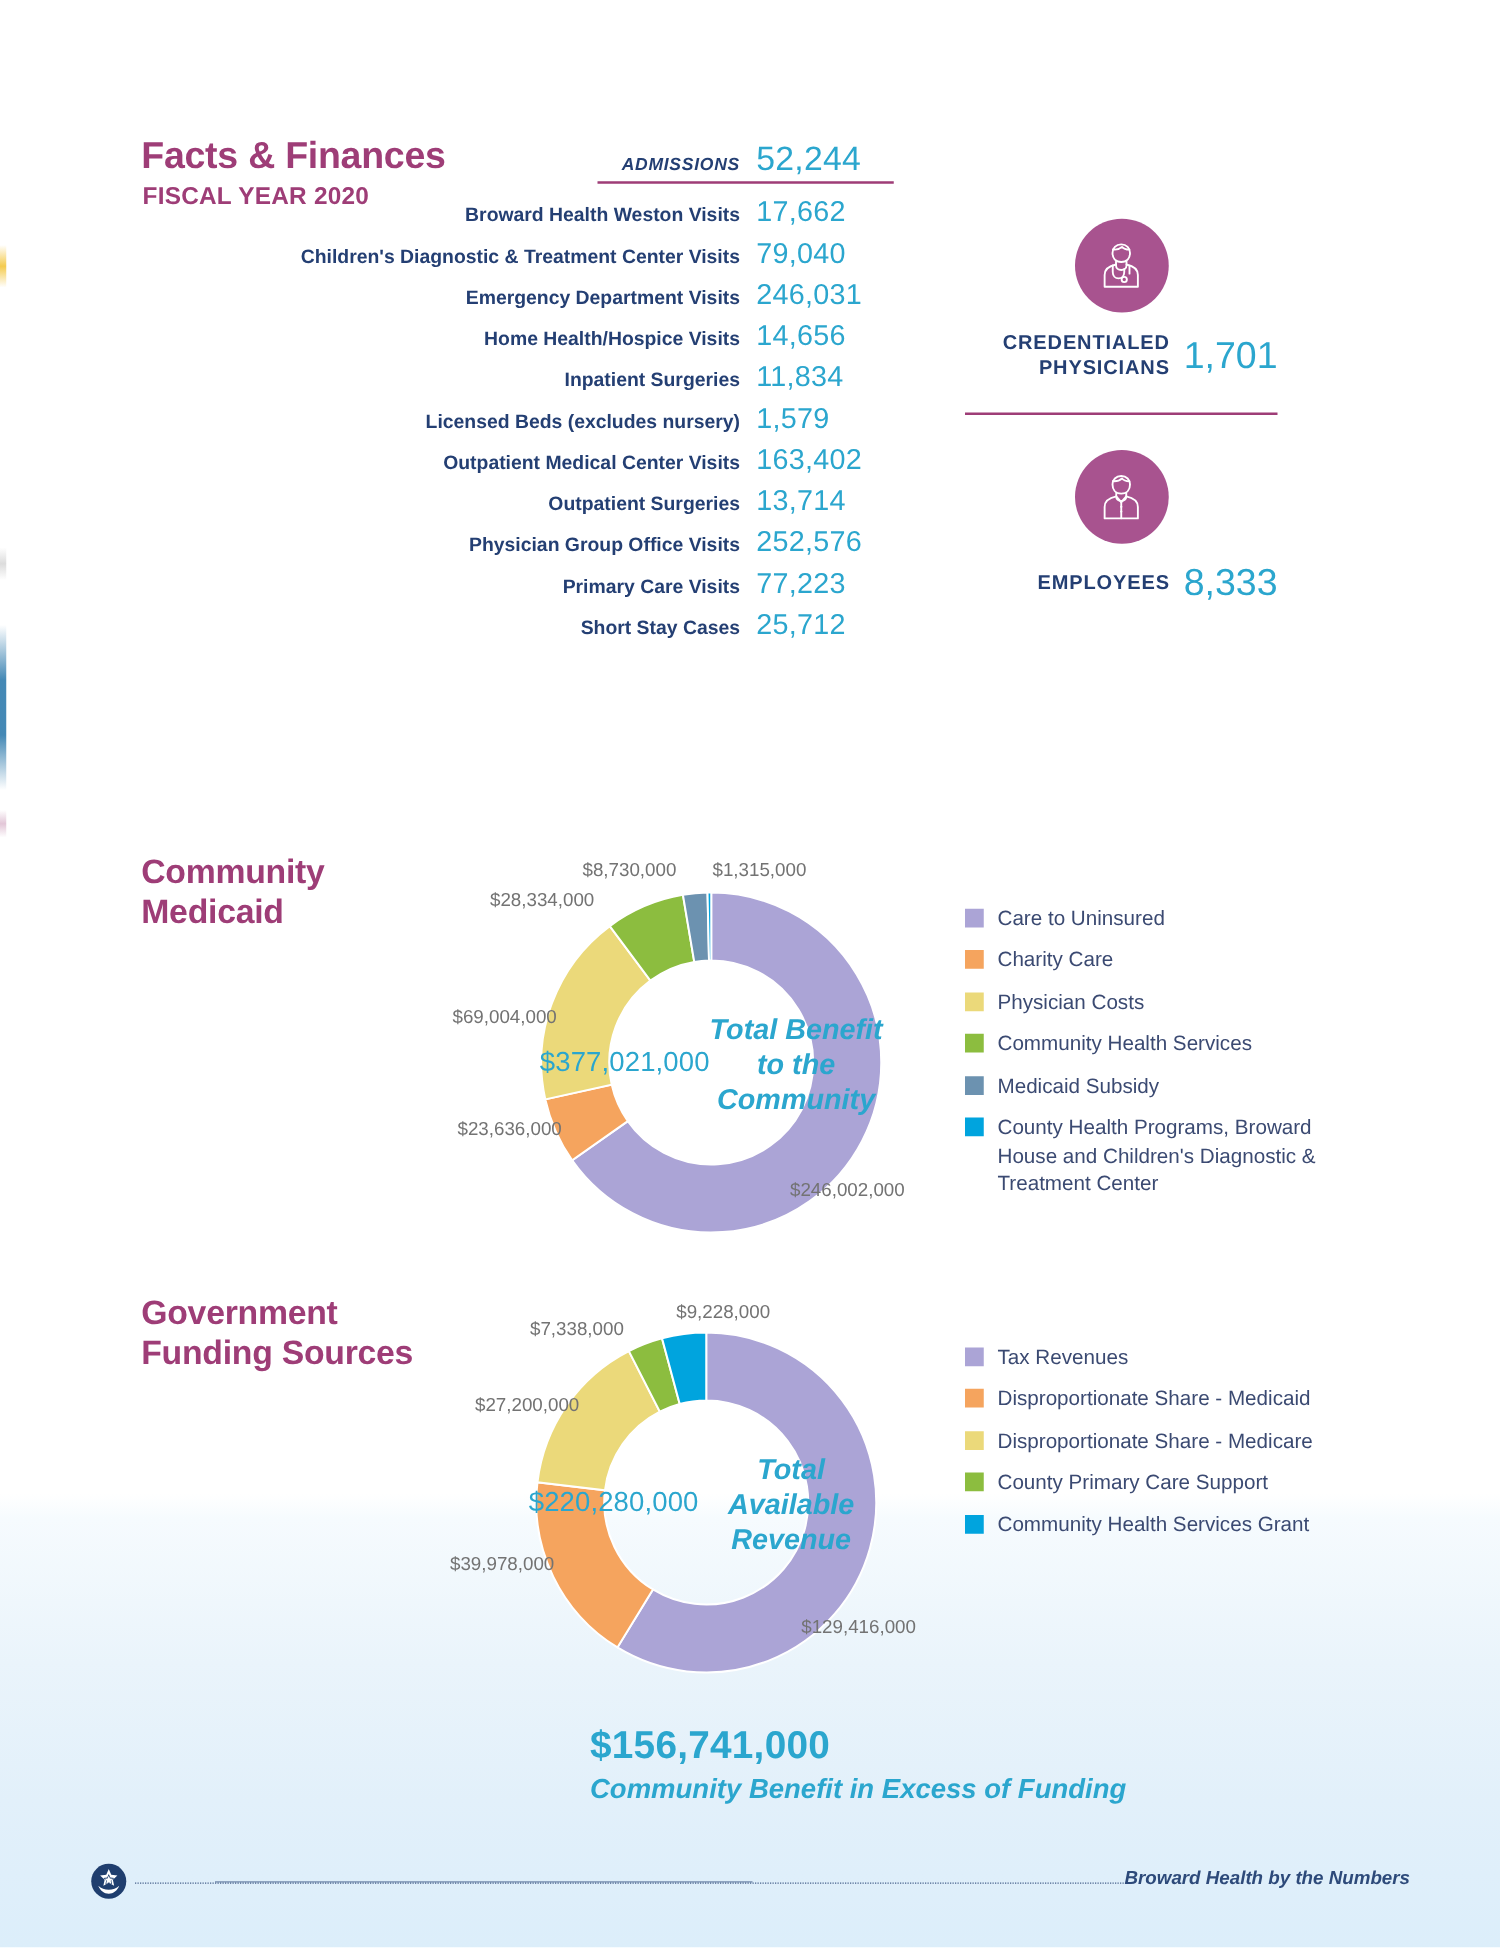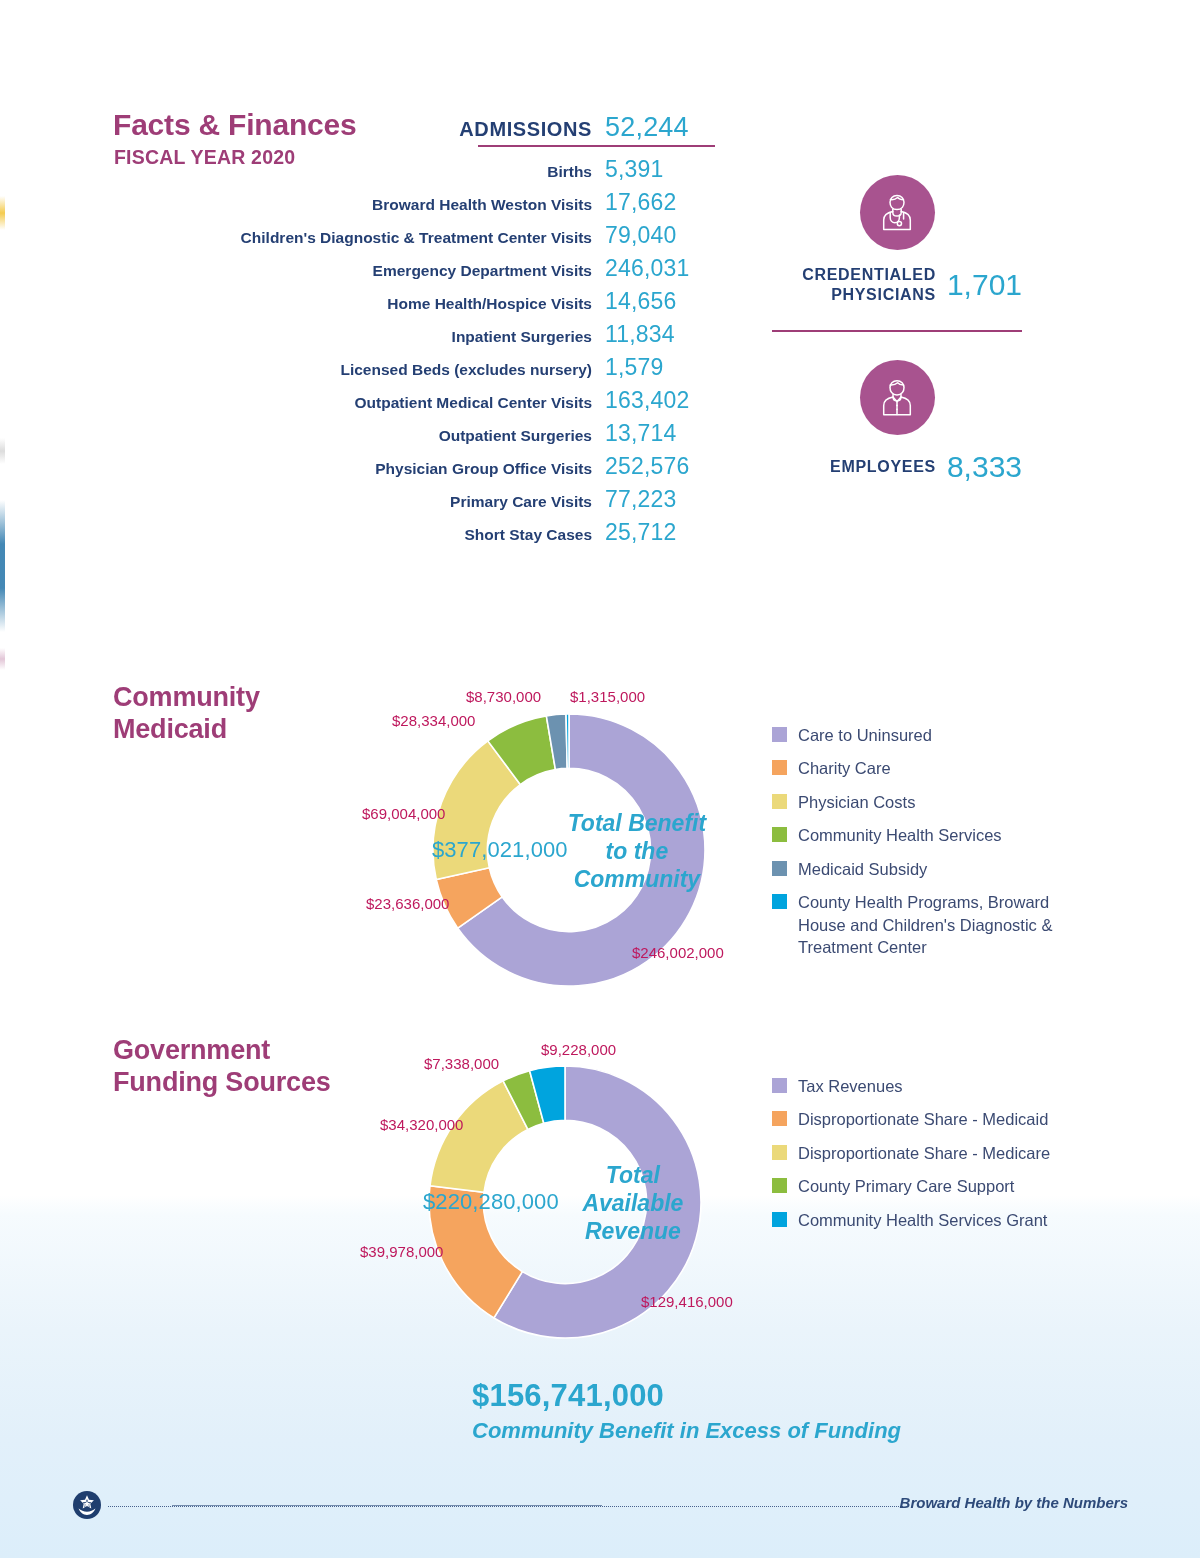--- a/index.html
+++ b/index.html
@@ -62,21 +62,21 @@
     padding-right: 13px;
     white-space: nowrap;
   }
   .stat-row .val {
     font-size: 23px; font-weight: 400; color: #2BA6CE;
     letter-spacing: 0.2px; white-space: nowrap;
   }
   
   .stat-row.admissions { height: 44px; }
   .stat-row.admissions .lbl {
-    font-size: 20px; letter-spacing: 0.6px; color:#243F73;
+    font-size: 14px; letter-spacing: 0.6px; color:#243F73;font-style:italic;
   }
   .stat-row.admissions .val { font-size: 27px; }
   .admissions-rule {
     position: absolute; left: 478px; top: 145px;
     width: 237px; height: 2px; background: #9E3D77;
   }
 
   
   .badge-block { position: absolute; }
   .badge-circle {
@@ -119,21 +119,21 @@
   .donut-center .total {
     font-size: 22px; color: #2BA6CE; letter-spacing: 0.1px; white-space: nowrap;
   }
   .donut-center .caption {
     font-size: 23px; font-style: italic; font-weight: 700;
     color: #2BA6CE; text-align: center; line-height: 1.22; margin-top: 2px;
   }
 
   .slice-label {
     position: absolute;
-    font-size: 15px; color: #be185d; white-space: nowrap;
+    font-size: 15px; color: #737373; white-space: nowrap;
   }
 
   
   .legend { position: absolute; }
   .legend-item { display: flex; align-items: flex-start; margin-bottom: 11px; }
   .legend-sw {
     flex: 0 0 auto;
     width: 15px; height: 15px; margin-right: 11px; margin-top: 3px;
   }
   .legend-tx {
@@ -176,24 +176,20 @@
 
 <div class="layer">
 
   <div class="facts-title">Facts &amp; Finances</div>
   <div class="facts-sub">FISCAL YEAR 2020</div>
 
   <div class="stats" id="stats-list">
       <div class="stat-row admissions">
         <div class="lbl">ADMISSIONS</div>
         <div class="val">52,244</div>
-      </div>
-      <div class="stat-row">
-        <div class="lbl">Births</div>
-        <div class="val">5,391</div>
       </div>
       <div class="stat-row">
         <div class="lbl">Broward Health Weston Visits</div>
         <div class="val">17,662</div>
       </div>
       <div class="stat-row">
         <div class="lbl">Children's Diagnostic &amp; Treatment Center Visits</div>
         <div class="val">79,040</div>
       </div>
       <div class="stat-row">
@@ -366,21 +362,21 @@
       <div class="total">$220,280,000</div>
       <div class="caption">
         <span>Total Available</span><br>
         <span>Revenue</span>
       </div>
     </div>
   </div>
 
   <div class="slice-label" style="left:641px; top:1293px;">$129,416,000</div>
   <div class="slice-label" style="left:360px; top:1243px;">$39,978,000</div>
-  <div class="slice-label" style="left:380px; top:1116px;">$34,320,000</div>
+  <div class="slice-label" style="left:380px; top:1116px;">$27,200,000</div>
   <div class="slice-label" style="left:424px; top:1055px;">$7,338,000</div>
   <div class="slice-label" style="left:541px; top:1041px;">$9,228,000</div>
 
   <div class="legend" style="left:772px; top:1075px; width:330px;" id="legend1">
       <div class="legend-item">
         <span class="legend-sw" style="background: rgb(171, 164, 214);"></span>
         <span class="legend-tx">Tax Revenues</span>
       </div>
       <div class="legend-item">
         <span class="legend-sw" style="background: rgb(245, 164, 94);"></span>

